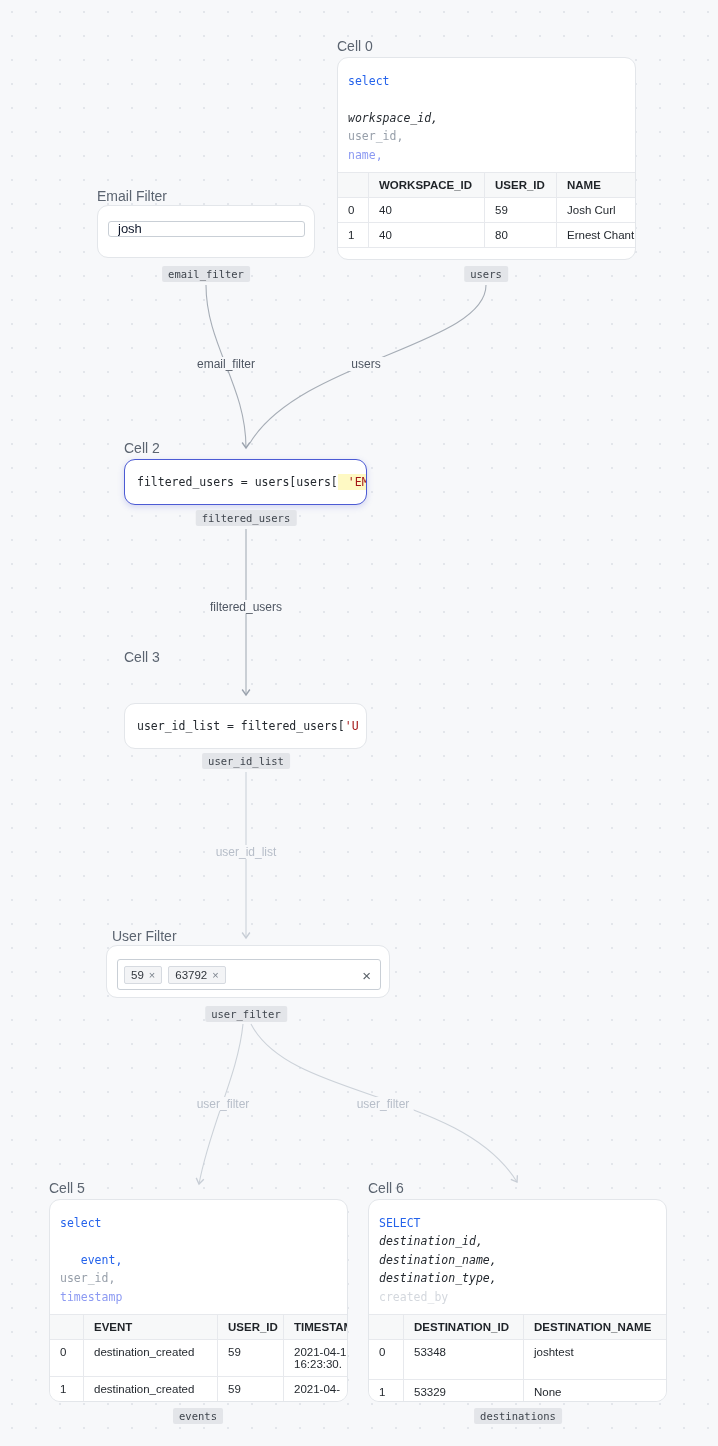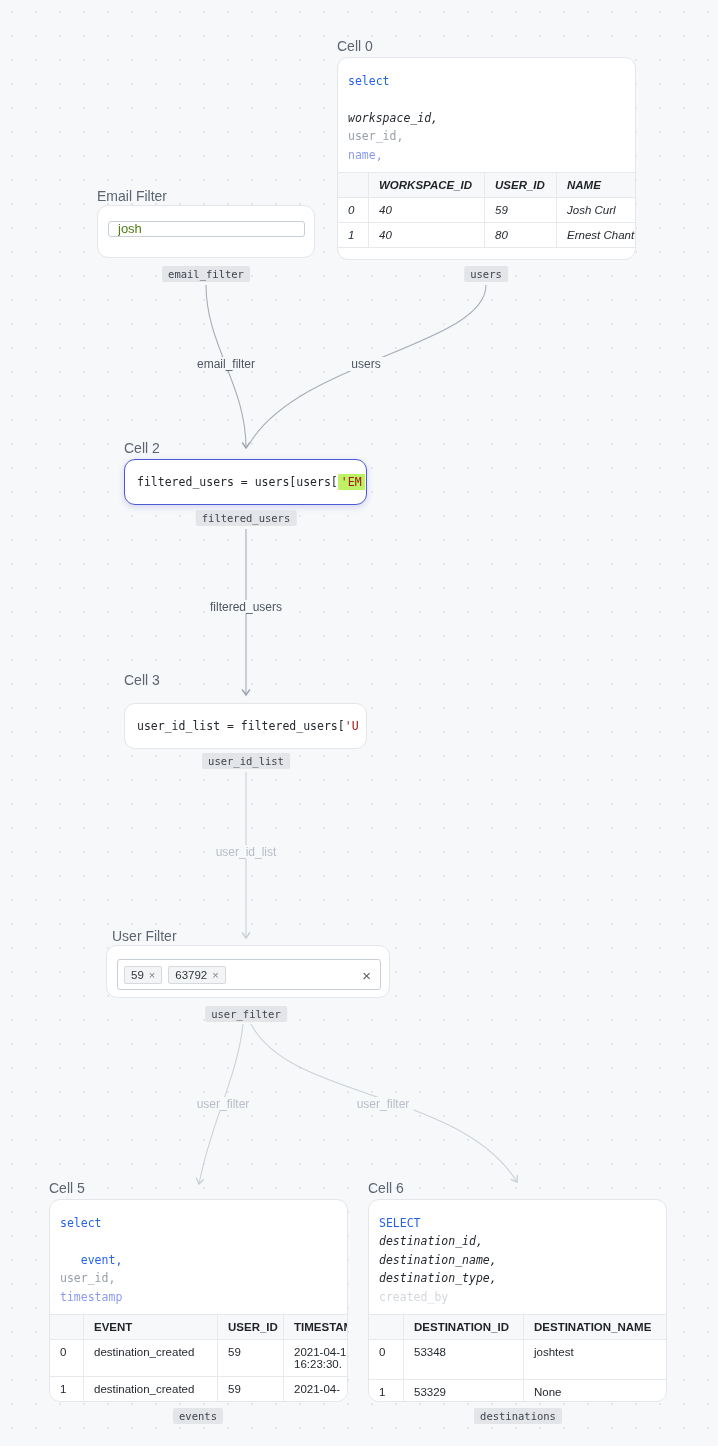--- a/index.html
+++ b/index.html
@@ -49,41 +49,41 @@
 
   .single-code {
     font-family: "DejaVu Sans Mono", monospace;
     font-size: 11.5px;
     color: #24292f;
     padding: 15px 12px;
     white-space: pre;
     overflow: hidden;
   }
   .str { color: #a31515; }
-  .sel { background: #bef264; padding: 1px 3px; }
+  .sel { background: #fef9c3; padding: 1px 10px; }
 
   .tbl table {
     border-collapse: collapse;
     table-layout: fixed;
     font-size: 11.5px;
     color: #24292f;
     background: #fff;
     margin-left: -1px;
   }
   .tbl th, .tbl td {
     border: 1px solid #e7e9ed;
     padding: 6px 10px;
     text-align: left;
     overflow: hidden;
     white-space: nowrap;
     font-weight: 400;
   }
   .tbl th { font-weight: 700; background: #f7f8f9; color: #1f2328; }
 
-  .t0 table { width: 339px; font-style: italic; }
+  .t0 table { width: 339px; }
   .t0 th:nth-child(1) { width: 31px; }
   .t0 th:nth-child(2) { width: 116px; }
   .t0 th:nth-child(3) { width: 72px; }
   .t0 td:nth-child(4) { white-space: normal; }
 
   .t5 table { width: 344px; }
   .t5 th:nth-child(1) { width: 34px; }
   .t5 th:nth-child(2) { width: 134px; }
   .t5 th:nth-child(3) { width: 66px; }
   .t5 td:nth-child(4) { white-space: normal; }
@@ -118,21 +118,21 @@
   .edge-label.light { color: #b7bec9; }
 
   .filter-card { padding: 13px 10px 10px 10px; }
   .text-input {
     width: 197px; height: 16px;
     border: 1px solid #c9cfd6;
     border-radius: 3px;
     padding: 0 9px;
     font-family: "Liberation Sans", sans-serif;
     font-size: 13px;
-    color: #4d7c0f;
+    color: #0f172a;
     background: #fff;
     outline: none;
   }
   .multiselect {
     position: relative;
     width: 264px; height: 31px;
     border: 1px solid #c9cfd6;
     border-radius: 3px;
     background: #fff;
     display: flex;
@@ -229,21 +229,21 @@
     <input class="text-input" type="text" value="josh" style="">
   </div>
   <div class="abs badge" style="left:206px; top:266px;">email_filter</div>
 
   <div class="abs cell-label" style="left:124px; top:440px;">Cell 2</div>
   <div class="abs card focused" style="left:124px; top:459px; width:243px; height:46px;">
     <div class="single-code"><span>filtered_users = users[users[</span><span class="str sel">'EM</span></div>
   </div>
   <div class="abs badge" style="left:246px; top:510px;">filtered_users</div>
 
-  <div class="abs cell-label" style="left:124px; top:672px;">Cell 3</div>
+  <div class="abs cell-label" style="left:124px; top:649px;">Cell 3</div>
   <div class="abs card" style="left:124px; top:703px; width:243px; height:46px;">
     <div class="single-code"><span>user_id_list = filtered_users[</span><span class="str">'U</span></div>
   </div>
   <div class="abs badge" style="left:246px; top:753px;">user_id_list</div>
 
   <div class="abs cell-label" style="left:112px; top:928px;">User Filter</div>
   <div class="abs card filter-card" style="left:106px; top:945px; width:284px; height:53px;">
     <div class="multiselect">
       <span class="chip">
         <span>59</span>

